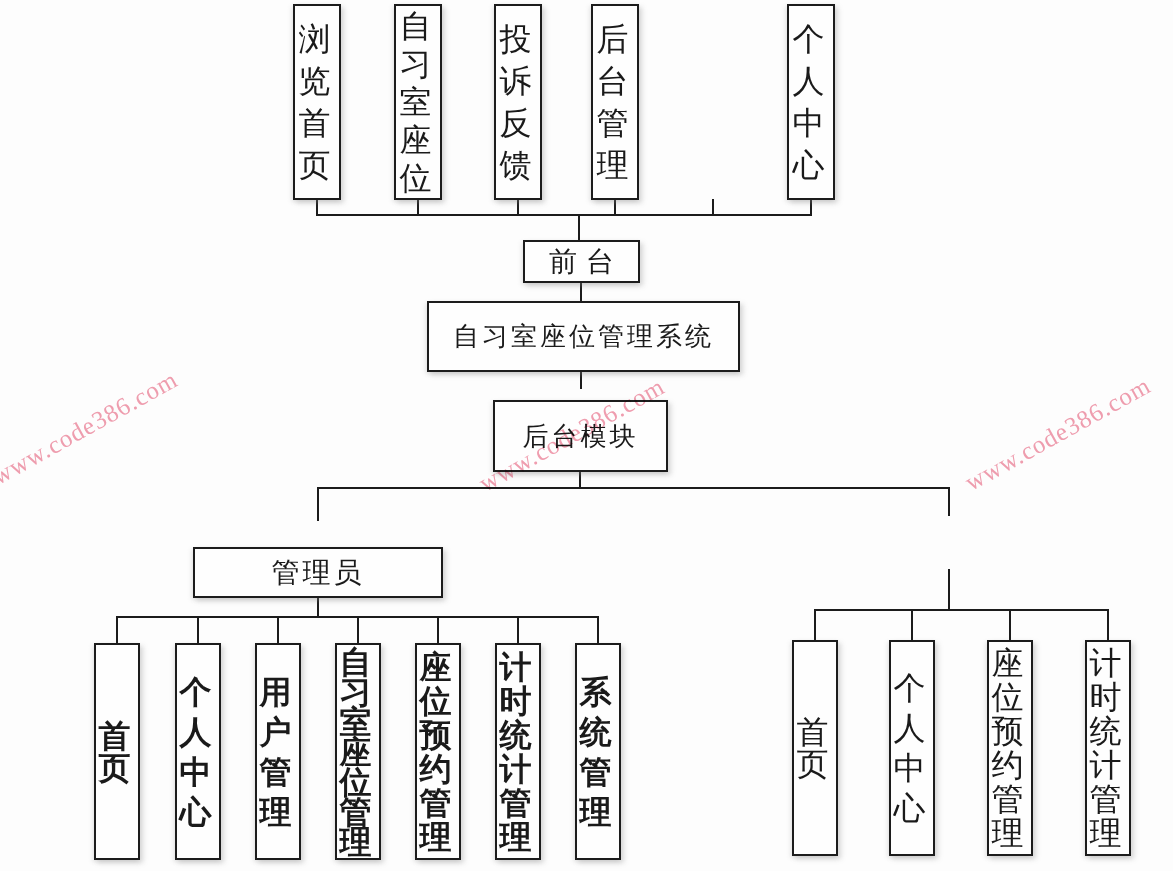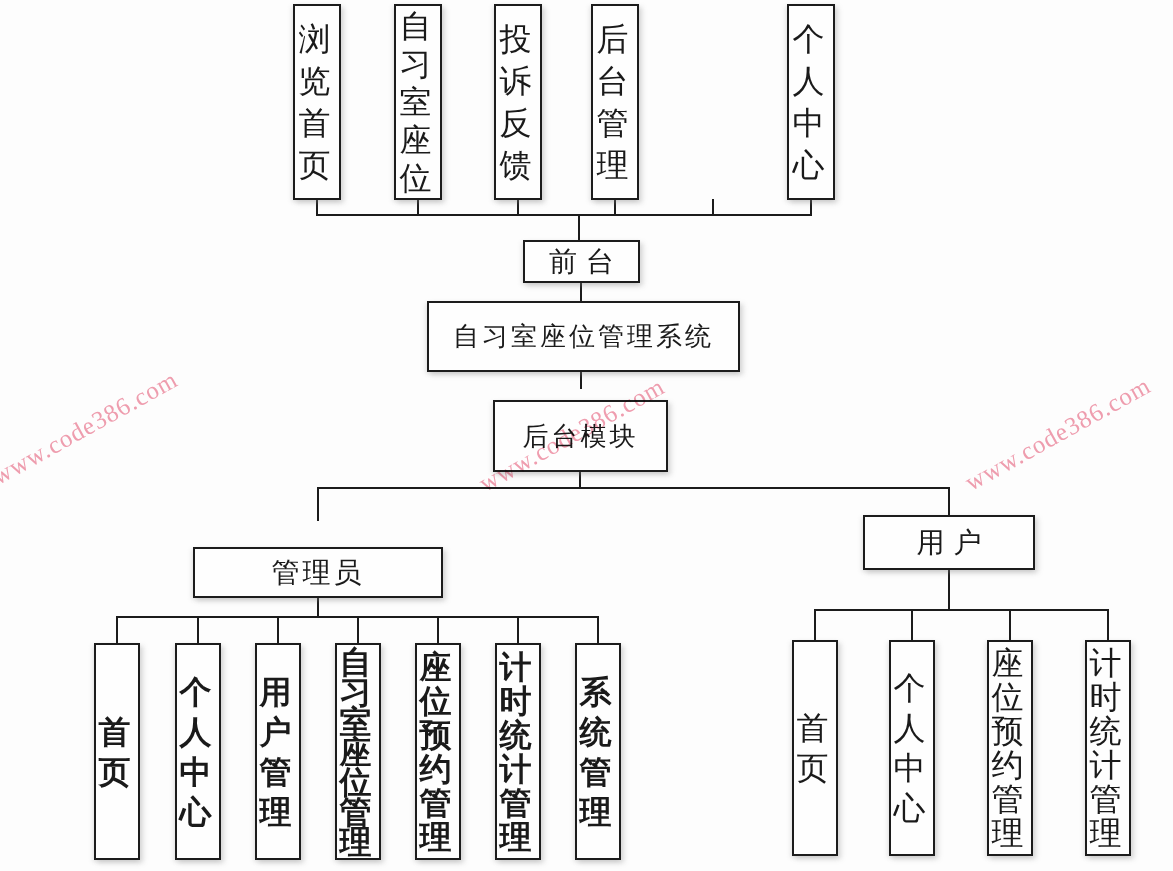--- a/index.html
+++ b/index.html
@@ -31,21 +31,21 @@
   }
   .hlabel.big { font-size: 26px; }
   .hlabel.gap { letter-spacing: 9px; padding-left: 9px; }
   .vlabel {
     width: 1.15em;
     font-size: 32px;
     text-align: left;
     word-break: break-all;
     line-height: 42px;
   }
-  .lh48 { line-height: 40px; }
+  .lh48 { line-height: 32px; }
   .lh42 { line-height: 42px; }
   .lh40 { line-height: 40px; }
   .lh38 { line-height: 38px; }
   .lh34 { line-height: 34px; }
   .lh30 { line-height: 30px; }
   
   .top-box { top: 4px; width: 48px; height: 196px; }
   
   .adm-box { top: 643px; width: 46px; height: 217px; font-weight: bold; }
   
@@ -135,23 +135,20 @@
   <div class="node" style="left:427px; top:301px; width:313px; height:71px">
     <div class="hlabel big">自习室座位管理系统</div>
   </div>
   <div class="node" style="left:493px; top:400px; width:175px; height:72px">
     <div class="hlabel big">后台模块</div>
   </div>
 
   <div class="node" style="left:193px; top:547px; width:250px; height:51px">
     <div class="hlabel">管理员</div>
   </div>
-  <div class="node" style="left:863px; top:515px; width:172px; height:55px">
-    <div class="hlabel gap">用户</div>
-  </div>
 
   <div class="node adm-box" style="left:94px">
     <div class="vlabel lh48">首页</div>
   </div>
   <div class="node adm-box" style="left:175px">
     <div class="vlabel lh40">个人中心</div>
   </div>
   <div class="node adm-box" style="left:255px">
     <div class="vlabel lh40">用户管理</div>
   </div>

